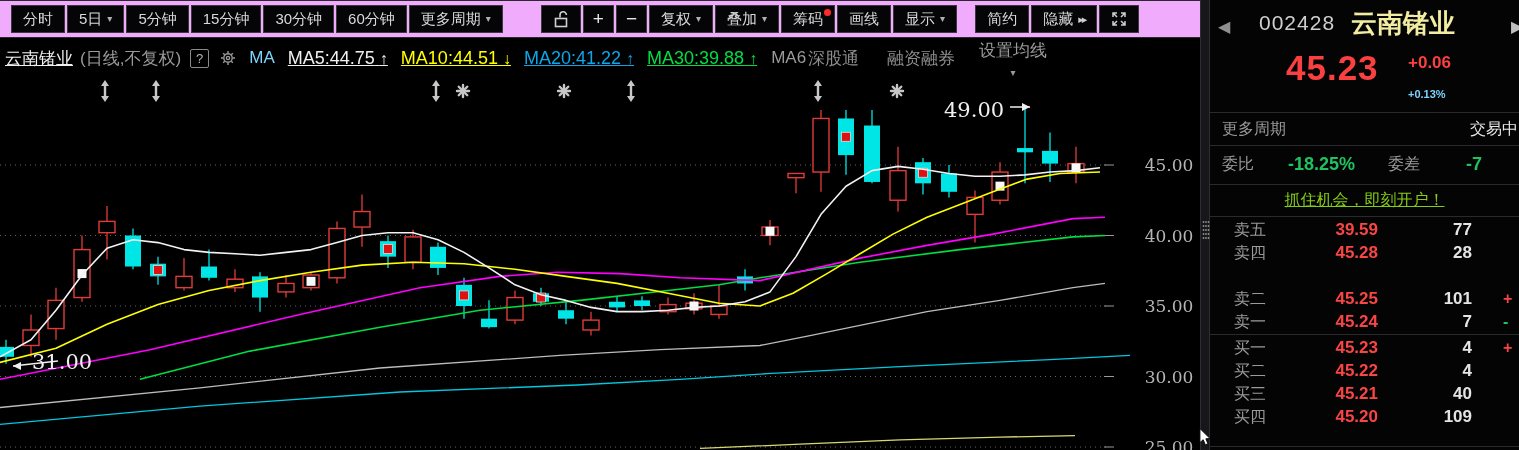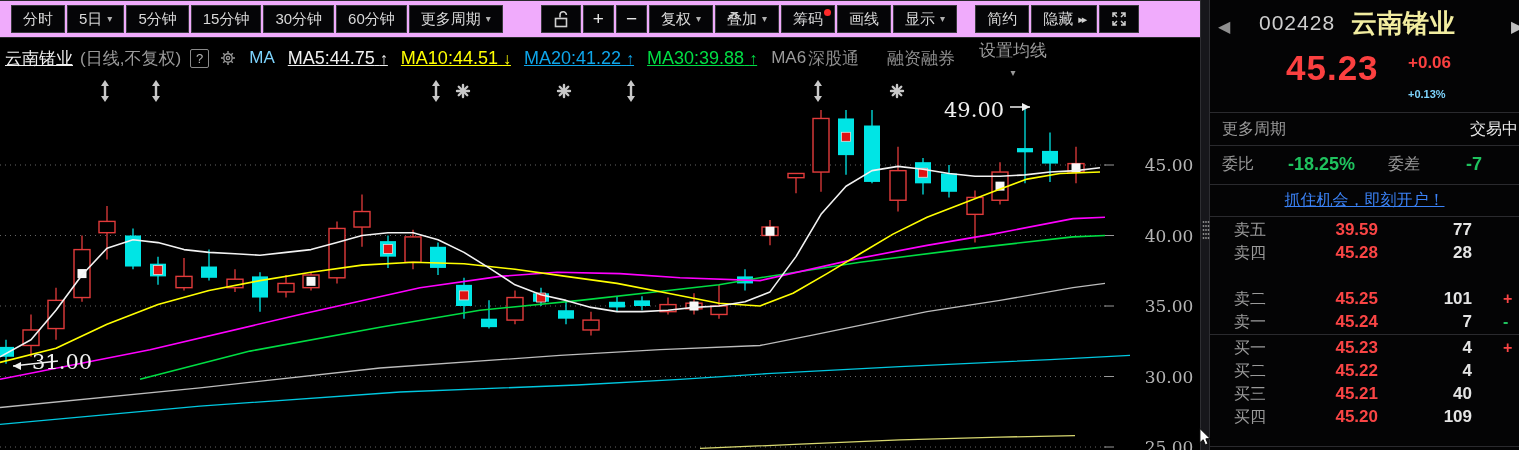--- a/index.html
+++ b/index.html
@@ -57,21 +57,21 @@
   .row-status{position:absolute;left:0;top:114px;width:309px;height:30px;line-height:30px;font-size:16px;}
   .row-status .lab{position:absolute;left:12px;color:#9a9a9a;}
   .row-status .val{position:absolute;right:1px;color:#eaeaea;}
   .row-weibi{position:absolute;left:0;top:147px;width:272px;height:34px;line-height:34px;font-size:16px;}
   .row-weibi .l1{position:absolute;left:12px;color:#9a9a9a;}
   .row-weibi .v1{position:absolute;left:78px;font-size:18px;font-weight:bold;}
   .row-weibi .l2{position:absolute;left:178px;color:#9a9a9a;}
   .row-weibi .v2{position:absolute;right:0px;font-size:18px;font-weight:bold;}
   .green{color:#1fc25e;}
   .row-ad{position:absolute;left:0;top:186px;width:309px;height:28px;line-height:28px;text-align:center;}
-  .row-ad a{color:#3b82f6;font-size:16px;text-decoration:underline;cursor:pointer;}
+  .row-ad a{color:#84cc16;font-size:16px;text-decoration:underline;cursor:pointer;}
   .orow{position:absolute;left:0;width:309px;height:23px;line-height:23px;font-size:16px;}
   .orow .ol{position:absolute;left:24px;color:#9a9a9a;}
   .orow .op{position:absolute;left:76px;width:92px;text-align:right;font-weight:bold;font-size:17px;color:#fa4545;}
   .orow .ov{position:absolute;left:176px;width:86px;text-align:right;font-weight:bold;font-size:17px;color:#e4e4e4;}
   .orow .of{position:absolute;left:293px;font-weight:bold;font-size:16px;}
 </style>
 </head>
 <body>
 
 <div class="app">

